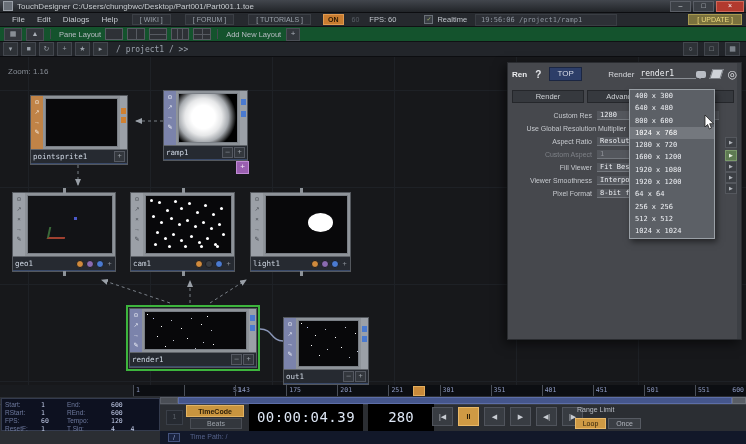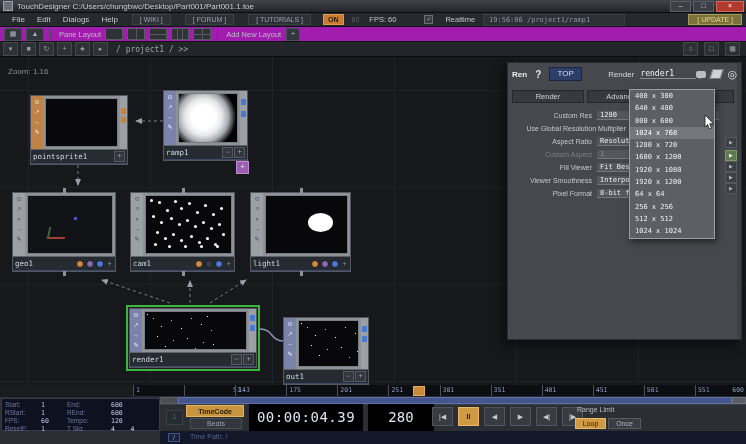--- a/index.html
+++ b/index.html
@@ -20,26 +20,26 @@
     border-bottom:1px solid #101114;display:flex;align-items:center;font-size:8px;box-sizing:border-box;}
   .menu-item{margin-left:12px;color:#c6cad0;}
   .menu-link{margin-left:14px;background:#2d3036;border:1px solid #3c4046;color:#9aa1aa;
     padding:1px 7px;font-size:7px;}
   .onbtn{margin-left:12px;background:#c87c30;border:1px solid #e09a50;color:#2a1a06;
     font-weight:bold;font-size:7px;padding:1px 4px;}
   .fpsdim{margin-left:8px;color:#595f66;font-size:7px;}
   .fpsset{margin-left:10px;color:#c0c5cb;font-size:7.5px;}
   .rtcheck{margin-left:28px;width:7px;height:7px;background:#3a3e44;border:1px solid #6a7078;
     color:#9fb06a;font-size:6px;line-height:7px;text-align:center;}
-  .rtlabel{margin-left:12px;color:#c0c5cb;font-size:7.5px;}
+  .rtlabel{margin-left:4px;color:#c0c5cb;font-size:7.5px;}
   .status{margin-left:8px;background:#2d3036;border:1px solid #3a3e44;color:#8f96a0;
     font-size:7px;padding:1px 5px;min-width:130px;font-family:"DejaVu Sans Mono",monospace;}
   .updatebtn{margin-left:auto;margin-right:4px;background:#7a713d;border:1px solid #a89a50;
     color:#ecd97c;font-size:7px;padding:1px 8px;}
-  .panebar{position:absolute;top:27px;left:0;right:0;height:15px;background:#a21caf;
+  .panebar{position:absolute;top:27px;left:0;right:0;height:15px;background:#14532d;
     border-bottom:1px solid #101114;display:flex;align-items:center;font-size:8px;box-sizing:border-box;}
   .toolbtn{width:16px;height:11px;background:#33373d;border:1px solid #4a4e55;margin-left:4px;
     color:#aab0b8;font-size:7px;line-height:10px;text-align:center;}
   .vsep{width:1px;height:10px;background:#44484f;margin-left:6px;}
   .panelabel{margin-left:8px;color:#b8bdc4;font-size:7.5px;}
   .preset{width:16px;height:10px;border:1px solid #565a61;background:#2e3136;margin-left:4px;position:relative;}
   .preset.v::after{content:"";position:absolute;left:50%;top:0;bottom:0;width:1px;background:#565a61;}
   .preset.h::after{content:"";position:absolute;top:50%;left:0;right:0;height:1px;background:#565a61;}
   .preset.t::after{content:"";position:absolute;left:33%;top:0;bottom:0;width:1px;background:#565a61;
     box-shadow:5px 0 #565a61;}

